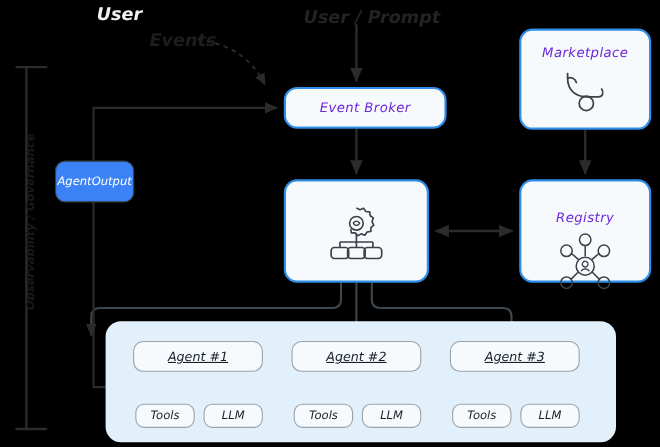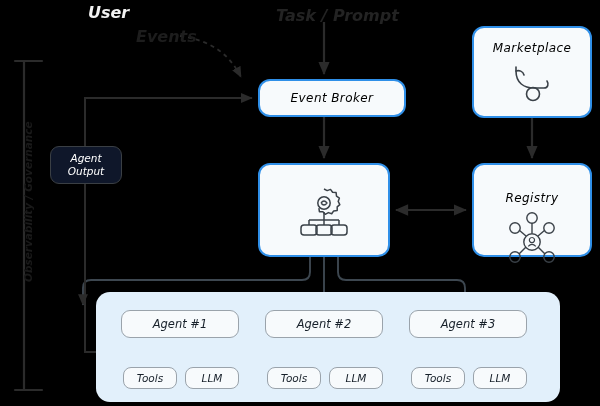--- a/index.html
+++ b/index.html
@@ -20,21 +20,21 @@
     flex-direction:column;
     align-items:center;
     justify-content:flex-start;
     border-radius:12px;
     background:#f7fafc;
     border:2px solid #2f8fe8;
     z-index:3;
   }
   .node .title{
     font-family:"DejaVu Sans", sans-serif;
-    color:#000000;
+    color:#6d28d9;
     font-size:12px;
     letter-spacing:.4px;
     font-style:italic;
     white-space:nowrap;
   }
   .node.flat{justify-content:center;}
 
   
   #event-broker{left:258px;top:79px;width:148px;height:38px;justify-content:center;}
   
@@ -56,42 +56,42 @@
     box-sizing:border-box;
     width:118px;height:28px;
     border:1.4px solid #9aa3ab;
     border-radius:9px;
     background:#f7fafc;
     display:flex;align-items:center;justify-content:center;
     z-index:3;
   }
   .agent-box span{
     font-family:"DejaVu Sans", sans-serif;
-    font-size:11.5px;color:#17202a;font-style:italic;white-space:nowrap;
+    font-size:11.5px;color:#17202a;font-style:italic;white-space:nowrap;text-decoration:underline;
   }
   .leaf-box{
     position:absolute;
     box-sizing:border-box;
     width:54px;height:22px;
     border:1.4px solid #9aa3ab;
     border-radius:8px;
     background:#f7fafc;
     display:flex;align-items:center;justify-content:center;
     z-index:3;
   }
   .leaf-box span{
     font-family:"DejaVu Sans", sans-serif;
     font-size:10.5px;color:#17202a;font-style:italic;white-space:nowrap;
   }
 
   
   #agent-output{
     position:absolute;left:50px;top:146px;width:70px;height:36px;
-    background:#0f172a;border-radius:9px;
-    display:flex;flex-direction:column;align-items:center;justify-content:center;
+    background:#3b82f6;border-radius:9px;
+    display:flex;align-items:center;justify-content:center;
     z-index:5;
     border:1.5px solid #3a3f44;
   }
   #agent-output span{
     font-family:"DejaVu Sans", sans-serif;
     font-size:10.5px;color:#ffffff;font-style:italic;line-height:13px;white-space:nowrap;
   }
 
   
   .flabel{
@@ -161,21 +161,21 @@
     <path d="M326,343 L352,365" stroke="#6b7480" stroke-width="1.5" fill="none" marker-end="url(#ahs)"></path>
 
     <path d="M466,343 L440,365" stroke="#6b7480" stroke-width="1.5" fill="none" marker-end="url(#ahs)"></path>
     <path d="M470,343 L496,365" stroke="#6b7480" stroke-width="1.5" fill="none" marker-end="url(#ahs)"></path>
 
     <path d="M96,352 L85,352 L85,182" stroke="#2b2b2b" stroke-width="2" fill="none"></path>
   </svg>
 
   <div class="flabel" id="label-user">User</div>
   <div class="flabel" id="label-events">Events</div>
-  <div class="flabel" id="label-task">Task / Prompt</div>
+  <div class="flabel" id="label-task">User / Prompt</div>
   <div id="label-obs">Observability / Governance</div>
 
   <div id="agent-output">
     <span>Agent</span>
     <span>Output</span>
   </div>
 
   <div class="node flat" id="event-broker">
     <div class="title">Event Broker</div>
   </div>

